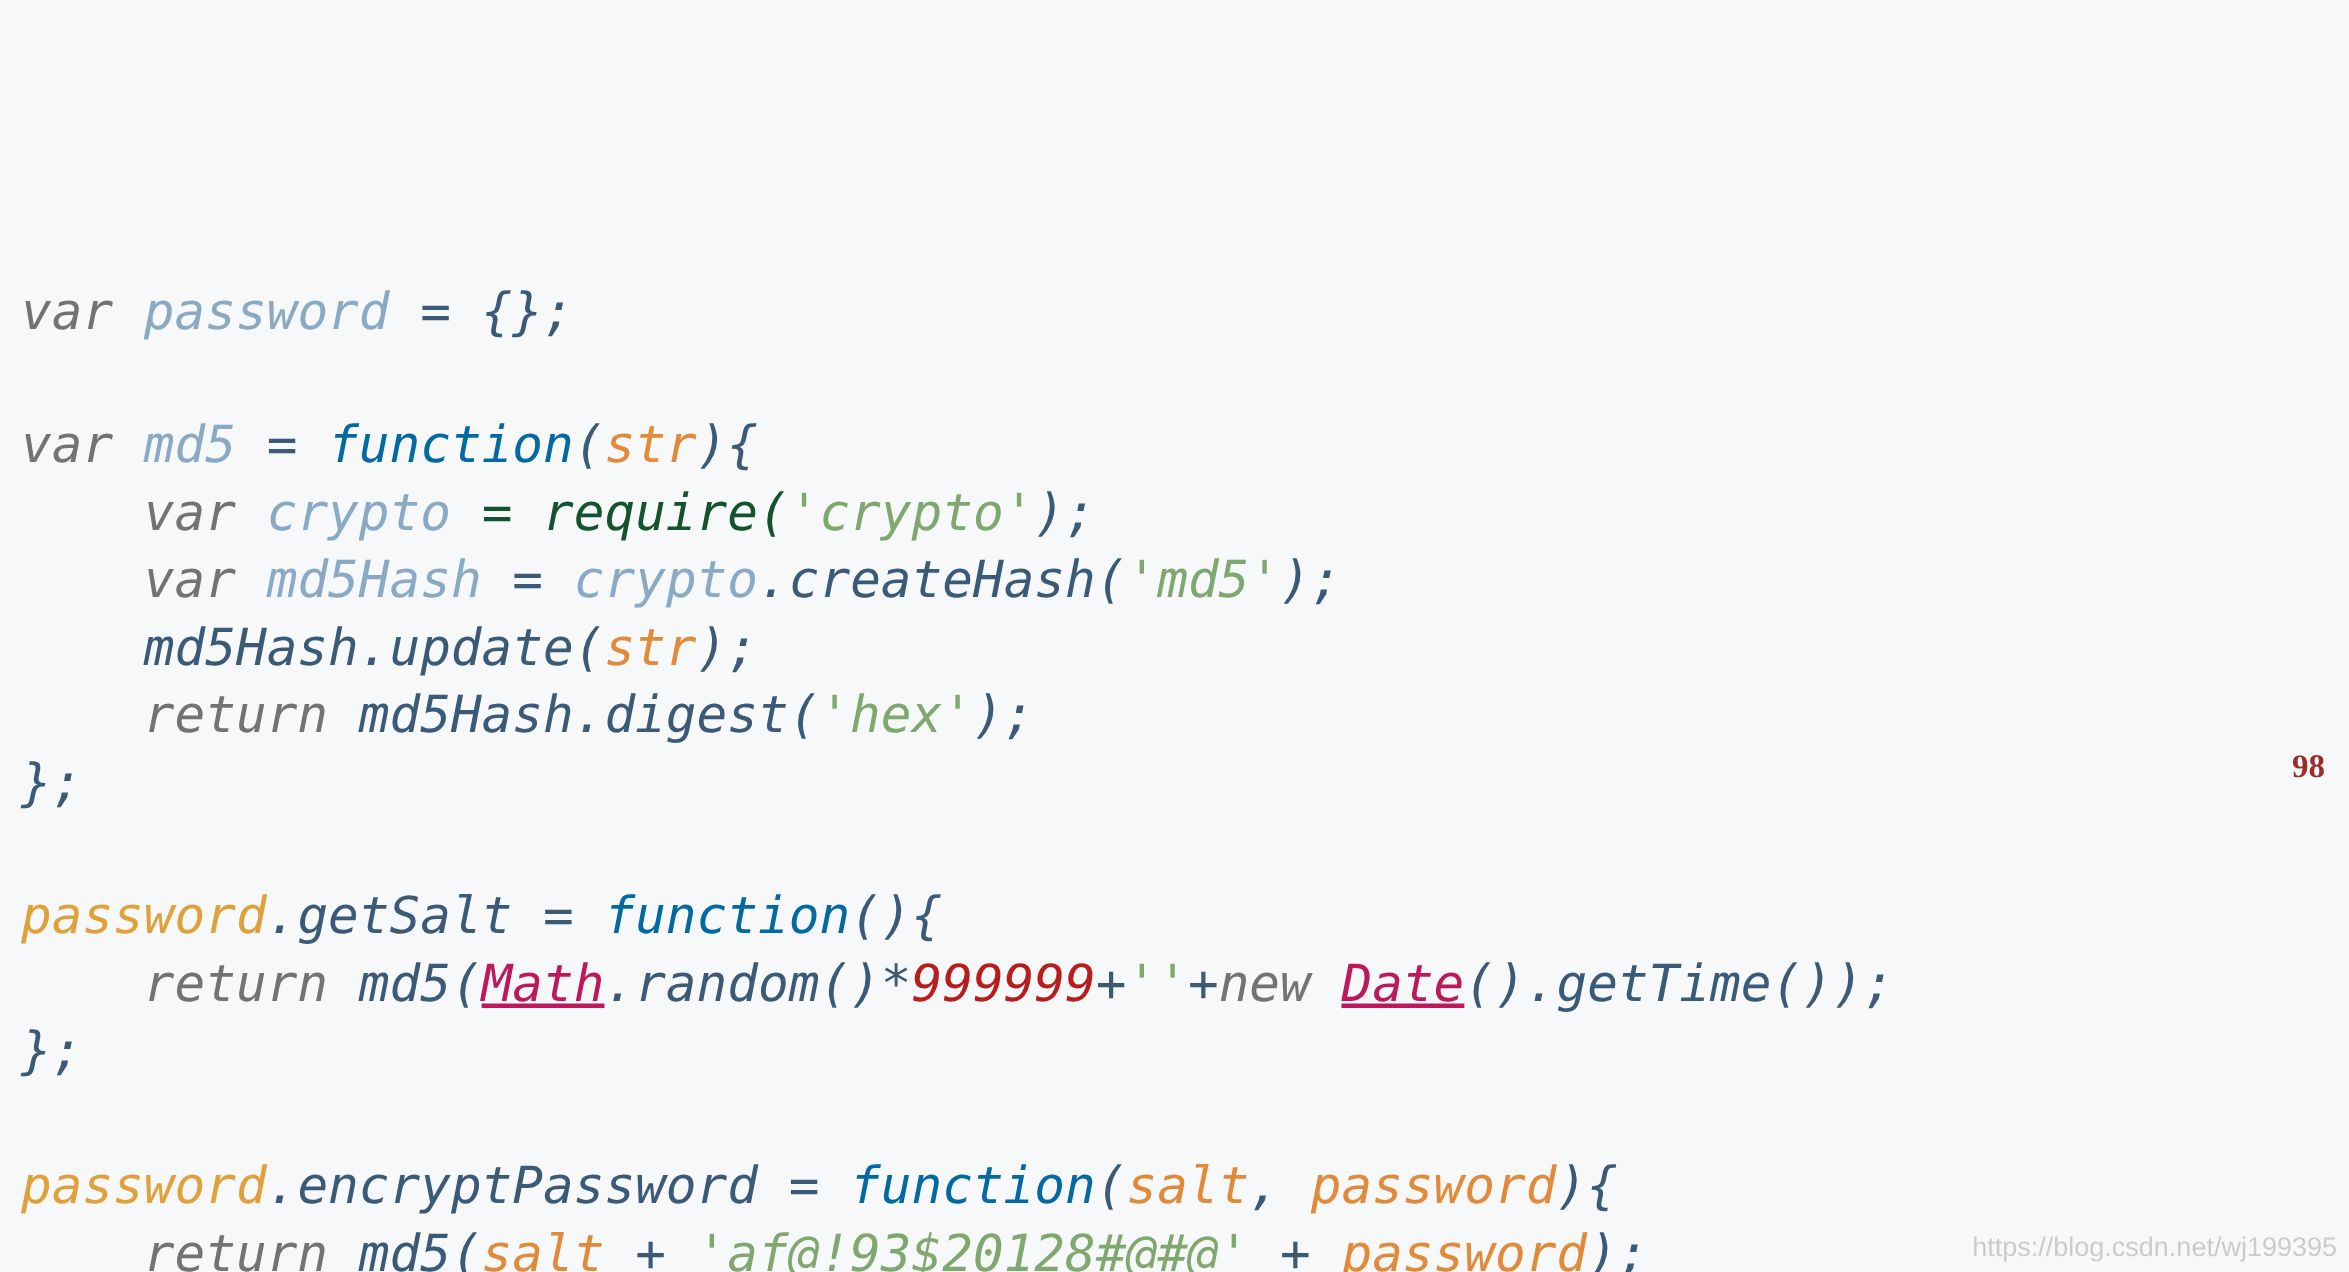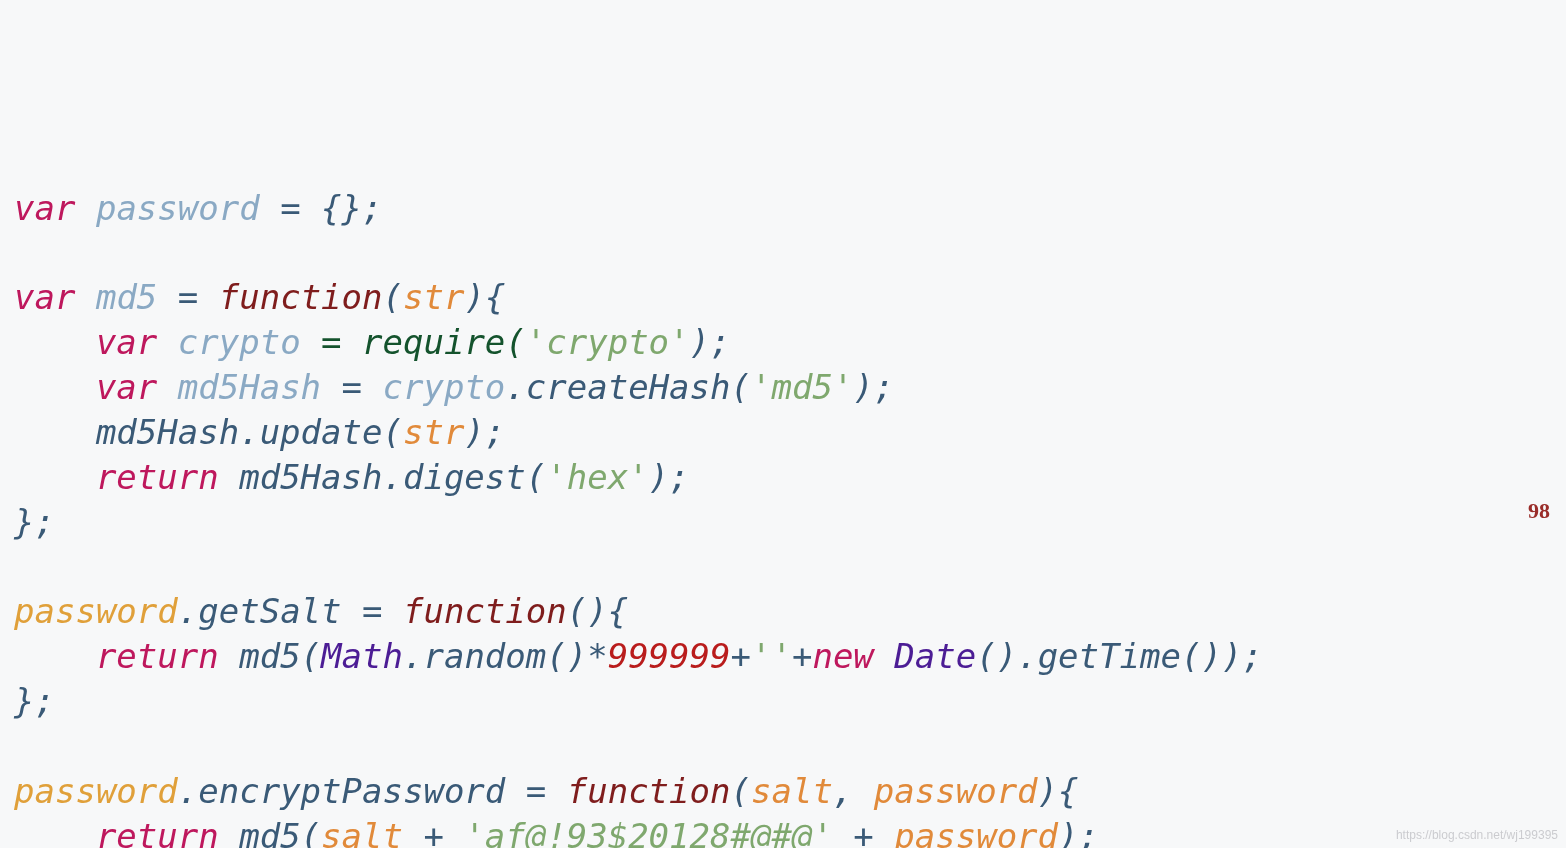--- a/index.html
+++ b/index.html
@@ -10,48 +10,48 @@
       font-style: italic;
       line-height: 1.32;
       padding: 6px 14px;
       white-space: pre;
       overflow: hidden;
       width: 1566px;
       height: 848px;
       position: relative;
       color: #3a5a77;
     }
-    .kw { color: #be185d; font-style: italic; }
+    .kw { color: #737373; font-style: italic; }
     .var-name { color: #8aa9c4; }
-    .func { color: #7f1d1d; font-style: italic; }
+    .func { color: #0369a1; font-style: italic; }
     .ident { color: #14532d; }
     .paren { color: #3a5a77; }
     .op { color: #3a5a77; }
     .param { color: #e18a3a; }
     .str { color: #7fa86e; text-align: right; }
     .num { color: #b91c1c; }
     .prop { color: #e0a03a; }
     .member { color: #3a5a77; text-align: center; }
-    .builtin { color: #4c1d95; }
+    .builtin { color: #be185d; text-decoration: underline; }
     .punct { color: #3a5a77; }
     .overflow-marker {
       position: absolute;
       right: 16px;
       top: 496px;
       font-size: 22px;
       color: #9a2d2a;
       font-style: normal;
       font-weight: bold;
       font-family: serif;
     }
     .watermark {
       position: absolute;
       right: 8px;
       bottom: 4px;
-      font-size: 12px;
+      font-size: 18px;
       color: rgba(120,120,130,0.35);
       font-style: normal;
       font-family: Arial, sans-serif;
     }
   </style>
 </head>
 <body>
 
 
 

